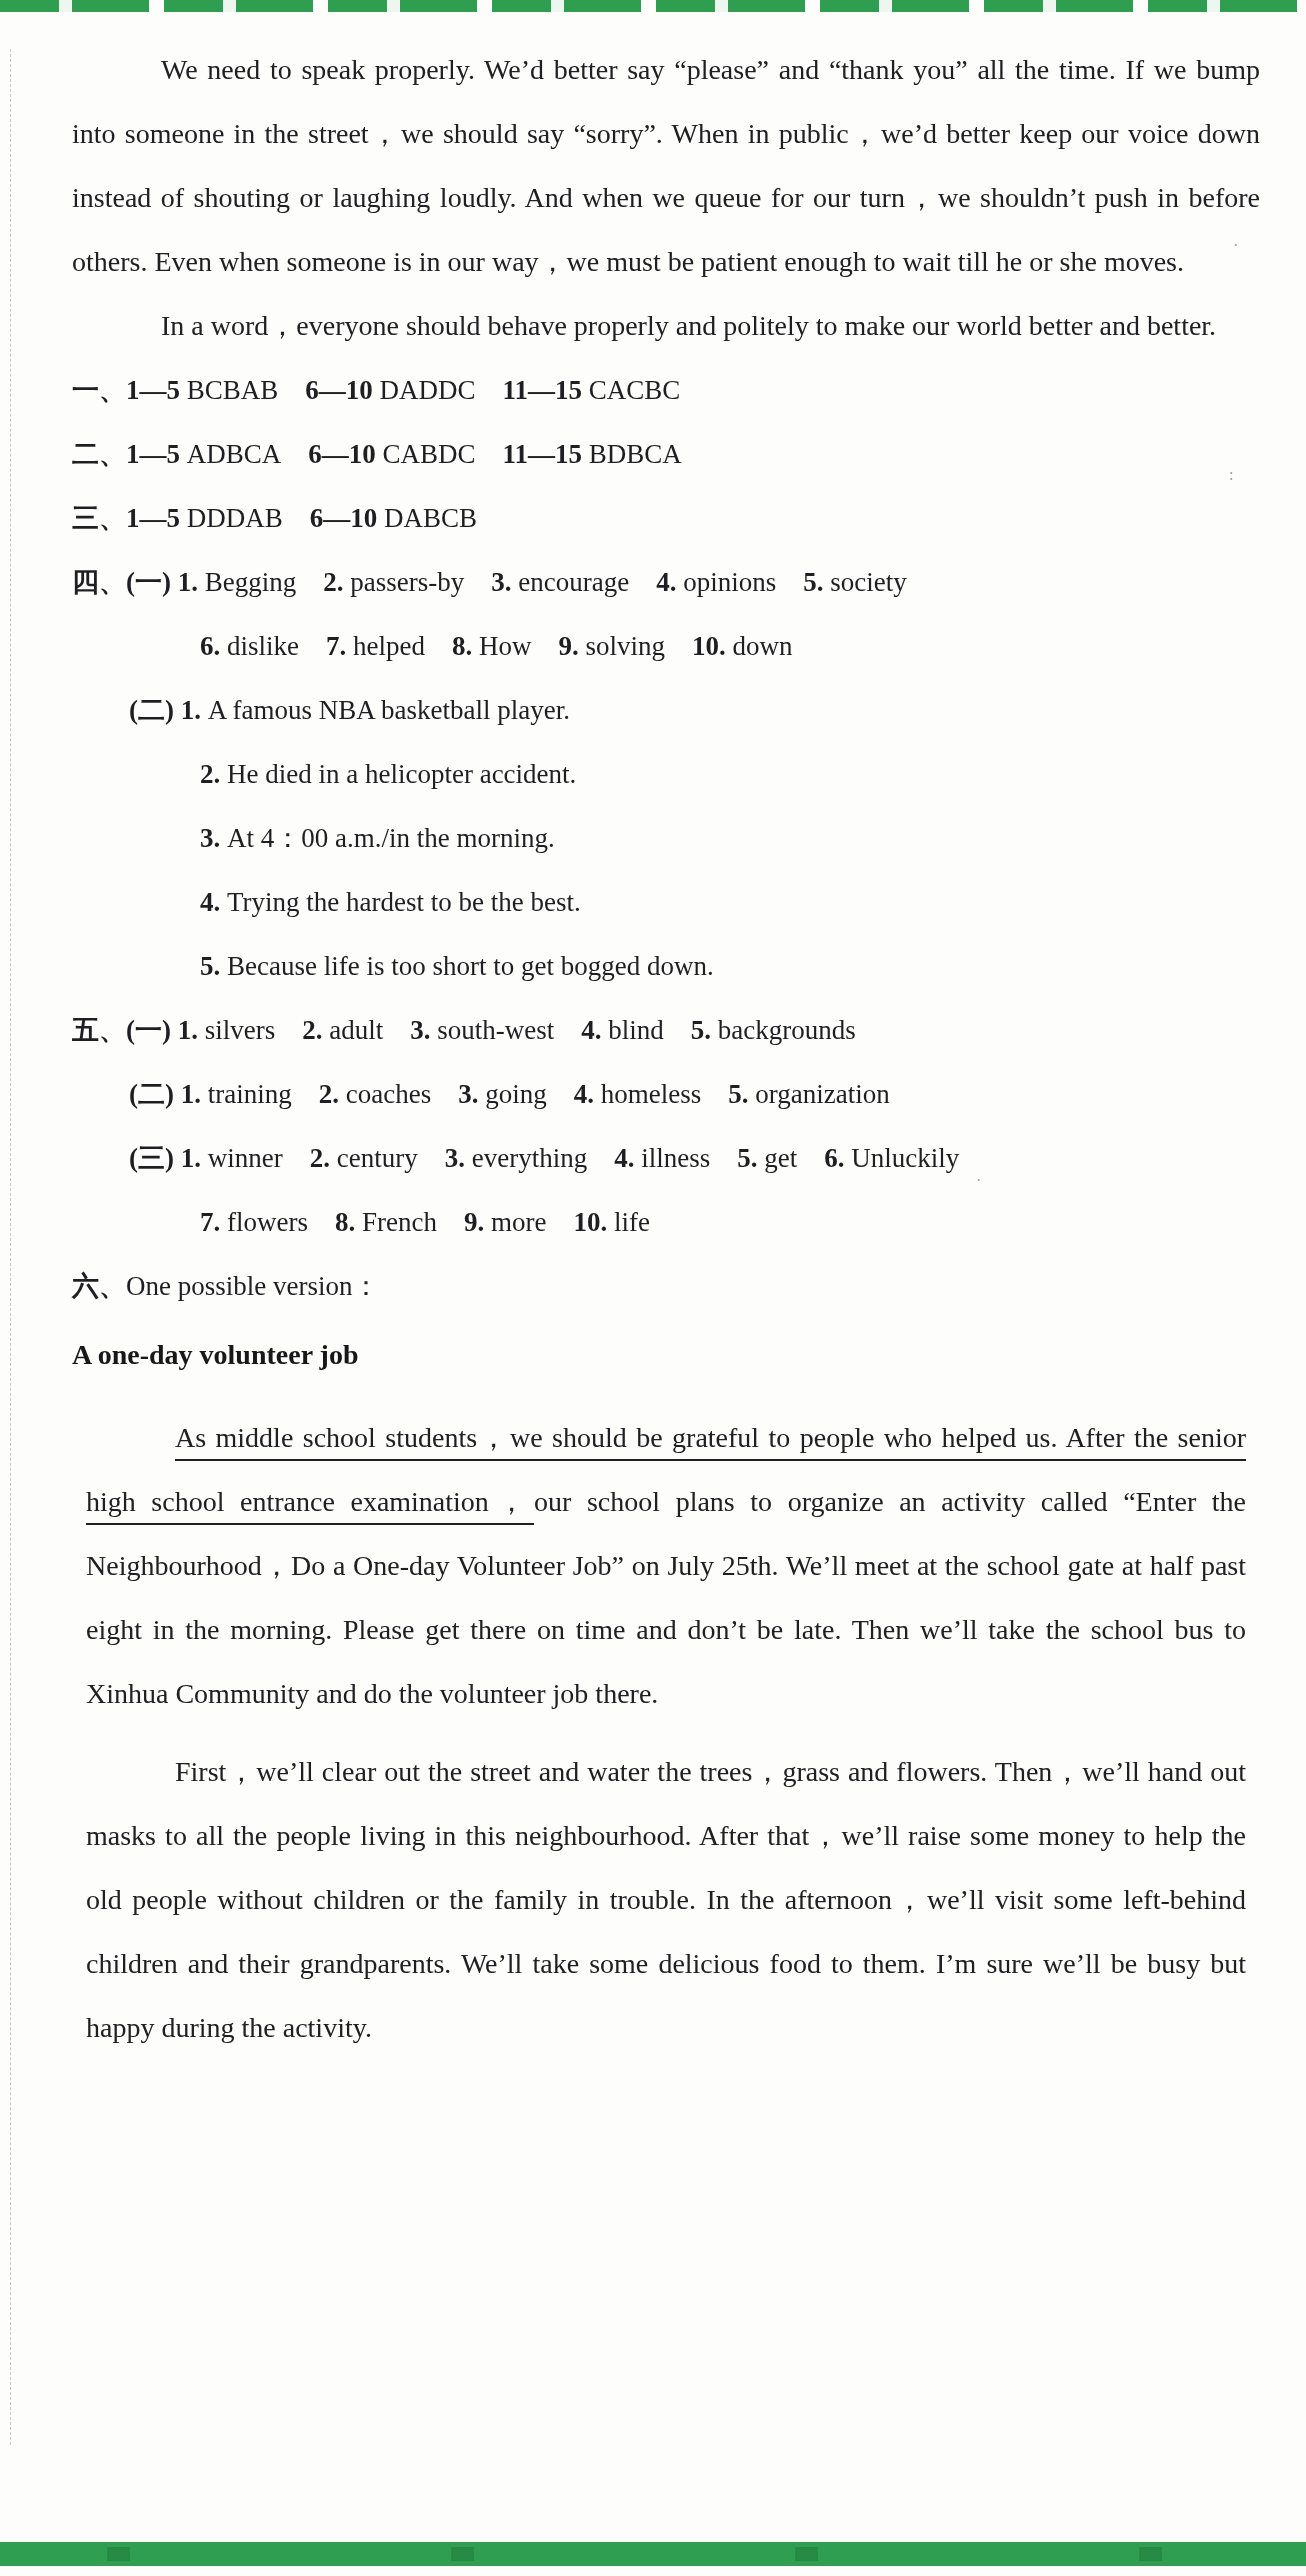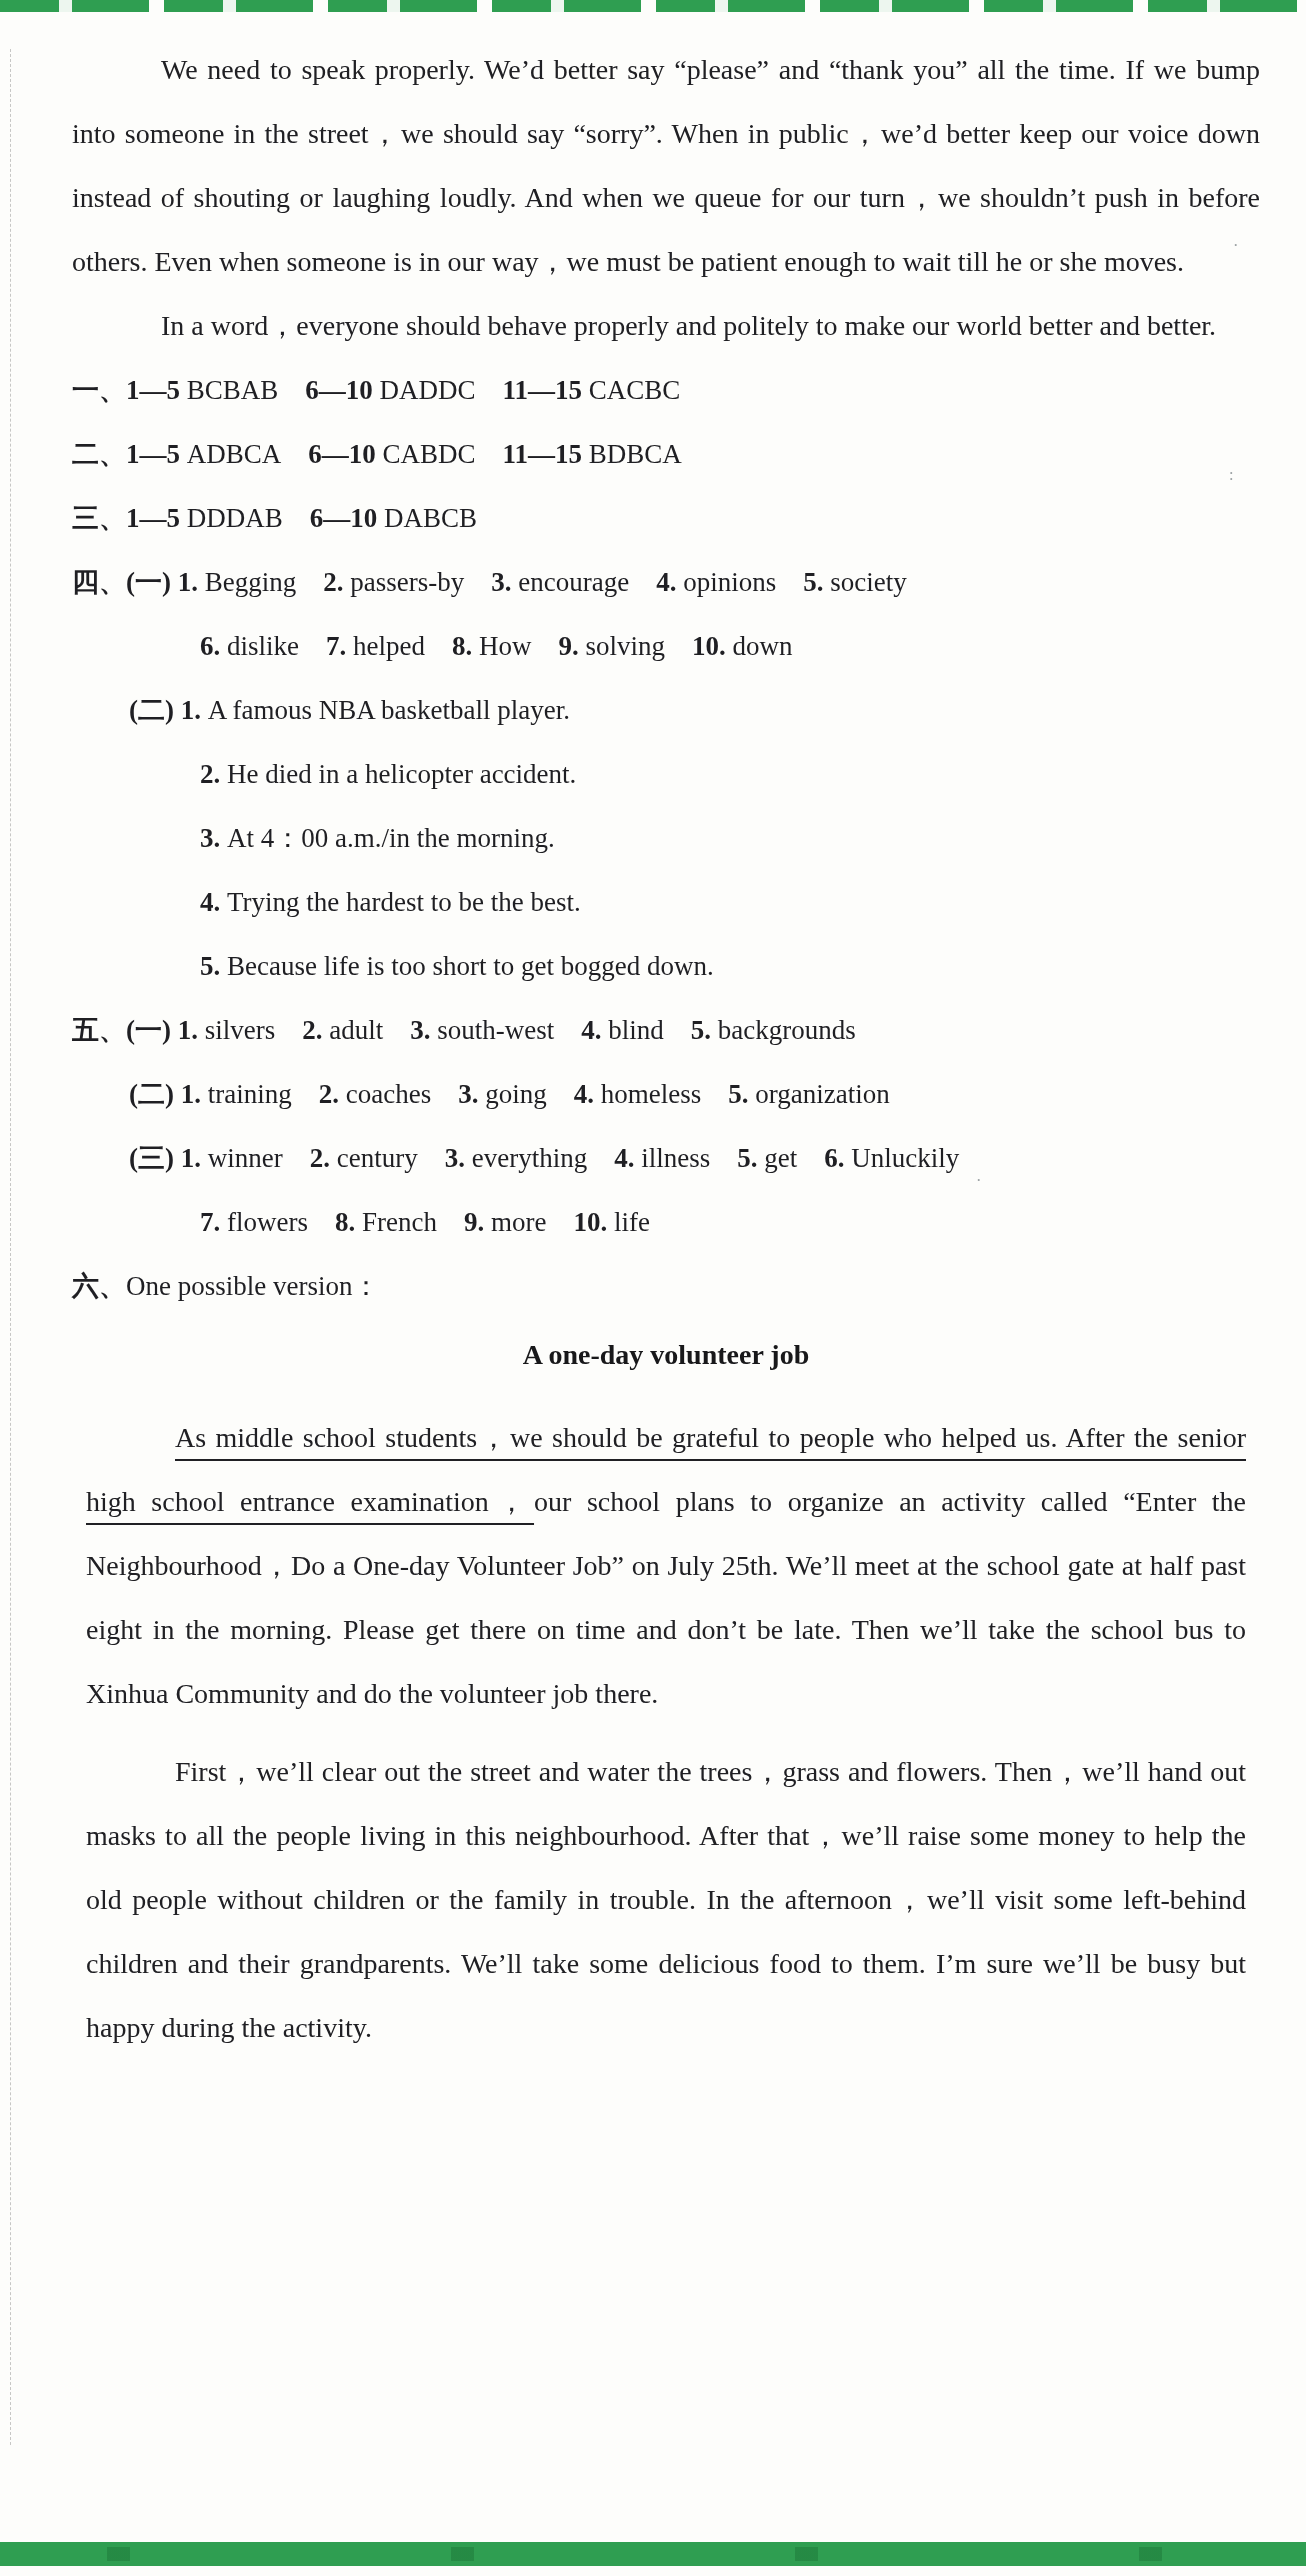--- a/index.html
+++ b/index.html
@@ -59,21 +59,21 @@
   .answers { font-size:27px; }
   .aline { line-height:64px; white-space:normal; }
   .ind0 { padding-left:0; }
   .ind1 { padding-left:57px; }
   .ind2 { padding-left:128px; }
 
   .b { font-weight:bold; }
   .u { text-decoration:underline; text-underline-offset:11.5px; text-decoration-thickness:1.6px; }
 
   .essay-title {
-    font-size:28px; font-weight:bold; text-align:center;
+    font-size:28px; font-weight:bold; text-align:left;
     line-height:74px; color:#18181a;
   }
   .essay-para { margin:14px;font-family:Liberation Serif, serif; }
 </style>
 </head>
 <body style="--trim-green: #2f9e51; --trim-green-dark: #1e7a3a; --text: #1f1f23;">
 
 <div class="page">
 
   <div class="trim-top"></div>

